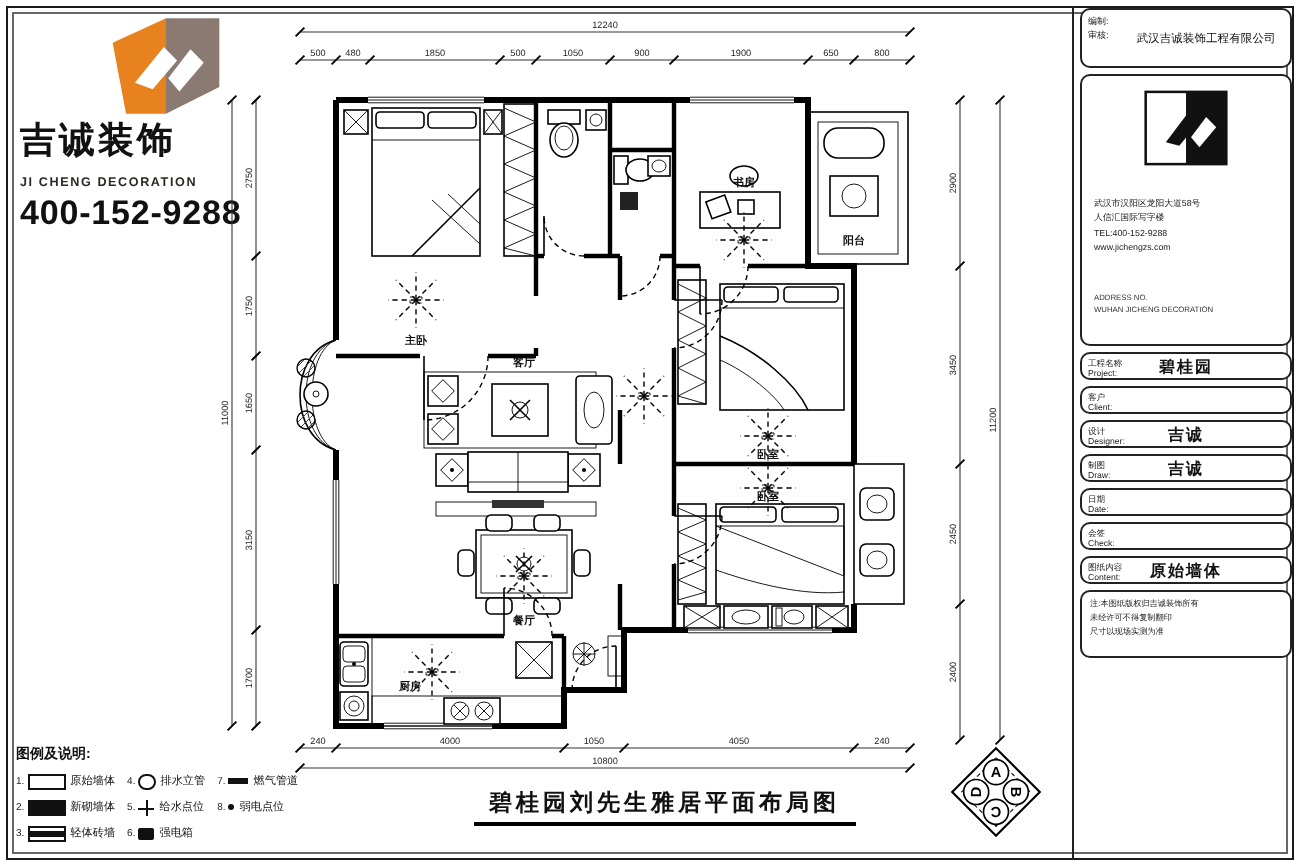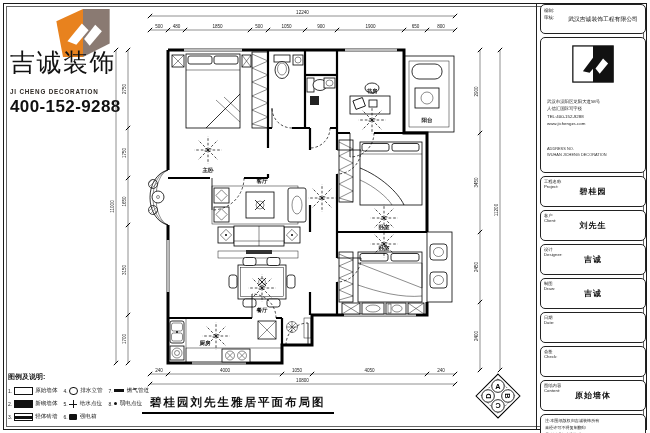--- a/index.html
+++ b/index.html
@@ -5,21 +5,21 @@
   html,body{margin:0;padding:0}
   body{width:650px;height:433px;position:relative;background:#fff;overflow:hidden;
        font-family:"Liberation Sans","DejaVu Sans",sans-serif;color:#111}
   .frame{position:absolute;inset:3px;border:1.6px solid #1a1a1a;pointer-events:none}
   .frame2{position:absolute;inset:6px;border:0.5px solid #666;pointer-events:none}
   .vline{position:absolute;left:536px;top:3px;bottom:3px;border-left:1px solid #222}
 
   
   .brand{position:absolute;left:8px;top:6px;width:108px}
   .brand-logo{position:absolute;left:46px;top:2px}
-  .brand-name{position:absolute;left:2px;top:40px;width:106px;font-size:25px;font-weight:400;letter-spacing:1.5px;white-space:nowrap}
+  .brand-name{position:absolute;left:2px;top:52px;width:106px;font-size:18px;font-weight:700;letter-spacing:1.5px;white-space:nowrap}
   .brand-en{position:absolute;left:2px;top:82px;font-size:6.3px;font-weight:bold;letter-spacing:0.8px;color:#2d2823;white-space:nowrap}
   .brand-phone{position:absolute;left:2px;top:91px;font-size:17px;font-weight:800;letter-spacing:0.4px;white-space:nowrap}
 
   
   .legend{position:absolute;left:8px;top:372px;width:150px}
   .legend-title{font-size:7px;font-weight:bold;margin-bottom:2px}
   #legend-cols{display:flex;gap:6px}
   .legend-col{display:flex;flex-direction:column}
   .legend-item{font-size:5.6px;margin:2.6px 0;display:flex;align-items:center;white-space:nowrap}
   .legend-idx{font-size:5px;margin-right:1.5px;color:#222}
@@ -41,37 +41,37 @@
   .w2{stroke:#000;stroke-width:2.2;fill:none}
   .t{stroke:#000;stroke-width:0.8;fill:none}
   .t5{stroke:#000;stroke-width:0.45;fill:none}
   .f{fill:#fff;stroke:#000;stroke-width:0.8}
   .dash{stroke:#000;stroke-width:0.7;fill:none;stroke-dasharray:2.6 2}
   .dimline{stroke:#333;stroke-width:0.55}
   .dimtick{stroke:#000;stroke-width:1}
   .dimtext{font-size:4.6px;fill:#222;text-anchor:middle}
   .roomcap{font-size:5.5px;fill:#111;text-anchor:middle;font-weight:bold}
 
-  .plan-title{position:absolute;left:142px;top:392px;width:270px;text-align:left}
+  .plan-title{position:absolute;left:158px;top:392px;width:270px;text-align:right}
   .plan-title span{display:inline-block;font-size:11.5px;font-weight:bold;letter-spacing:2px;
        border-bottom:2px solid #000;padding:0 8px 1.5px}
 
   .compass{position:absolute;left:474px;top:372px}
 
   
   .tb{position:absolute;left:540px;top:4px;width:106px}
   .tb-box{position:relative;border:1px solid #222;border-radius:5px;background:#fff;margin-bottom:3px;box-sizing:border-box}
   .tb-header{height:30px}
   .tb-hlabels{position:absolute;left:3px;top:3px;font-size:4.5px;line-height:1.5;color:#222}
   .tb-company{position:absolute;left:22px;right:2px;top:0;bottom:0;display:flex;align-items:center;justify-content:center;font-size:5.8px}
   .tb-main{height:136px}
   .tb-main svg{display:block;margin:7px auto 0}
   .tb-addr{position:absolute;left:6px;top:60px;font-size:4.4px;line-height:1.65;color:#222}
   .tb-foot{position:absolute;left:6px;top:108px;font-size:3.9px;line-height:1.6;color:#333}
-  .tb-field{height:31px}
+  .tb-field{height:14px}
   .tb-label{position:absolute;left:3px;top:2px;font-size:4.3px;line-height:1.25;white-space:pre-line;color:#222}
   .tb-value{position:absolute;inset:0;display:flex;align-items:center;justify-content:center;font-size:8px;font-weight:bold;letter-spacing:1px}
   .tb-notes{height:34px;padding:3px 4px;box-sizing:border-box}
   .tb-note-line{display:block;font-size:4.1px;line-height:1.7;color:#222}
 </style>
 </head>
 <body>
 
 <div class="frame"></div>
 <div class="frame2"></div>
@@ -529,21 +529,20 @@
 
   <div id="tb-fields">
       <div class="tb-box tb-field">
         <span class="tb-label">工程名称
 Project:</span>
         <span class="tb-value">碧桂园</span>
       </div>
       <div class="tb-box tb-field">
         <span class="tb-label">客户
 Client:</span>
-        <span class="tb-value">刘先生</span>
       </div>
       <div class="tb-box tb-field">
         <span class="tb-label">设计
 Designer:</span>
         <span class="tb-value">吉诚</span>
       </div>
       <div class="tb-box tb-field">
         <span class="tb-label">制图
 Draw:</span>
         <span class="tb-value">吉诚</span>

